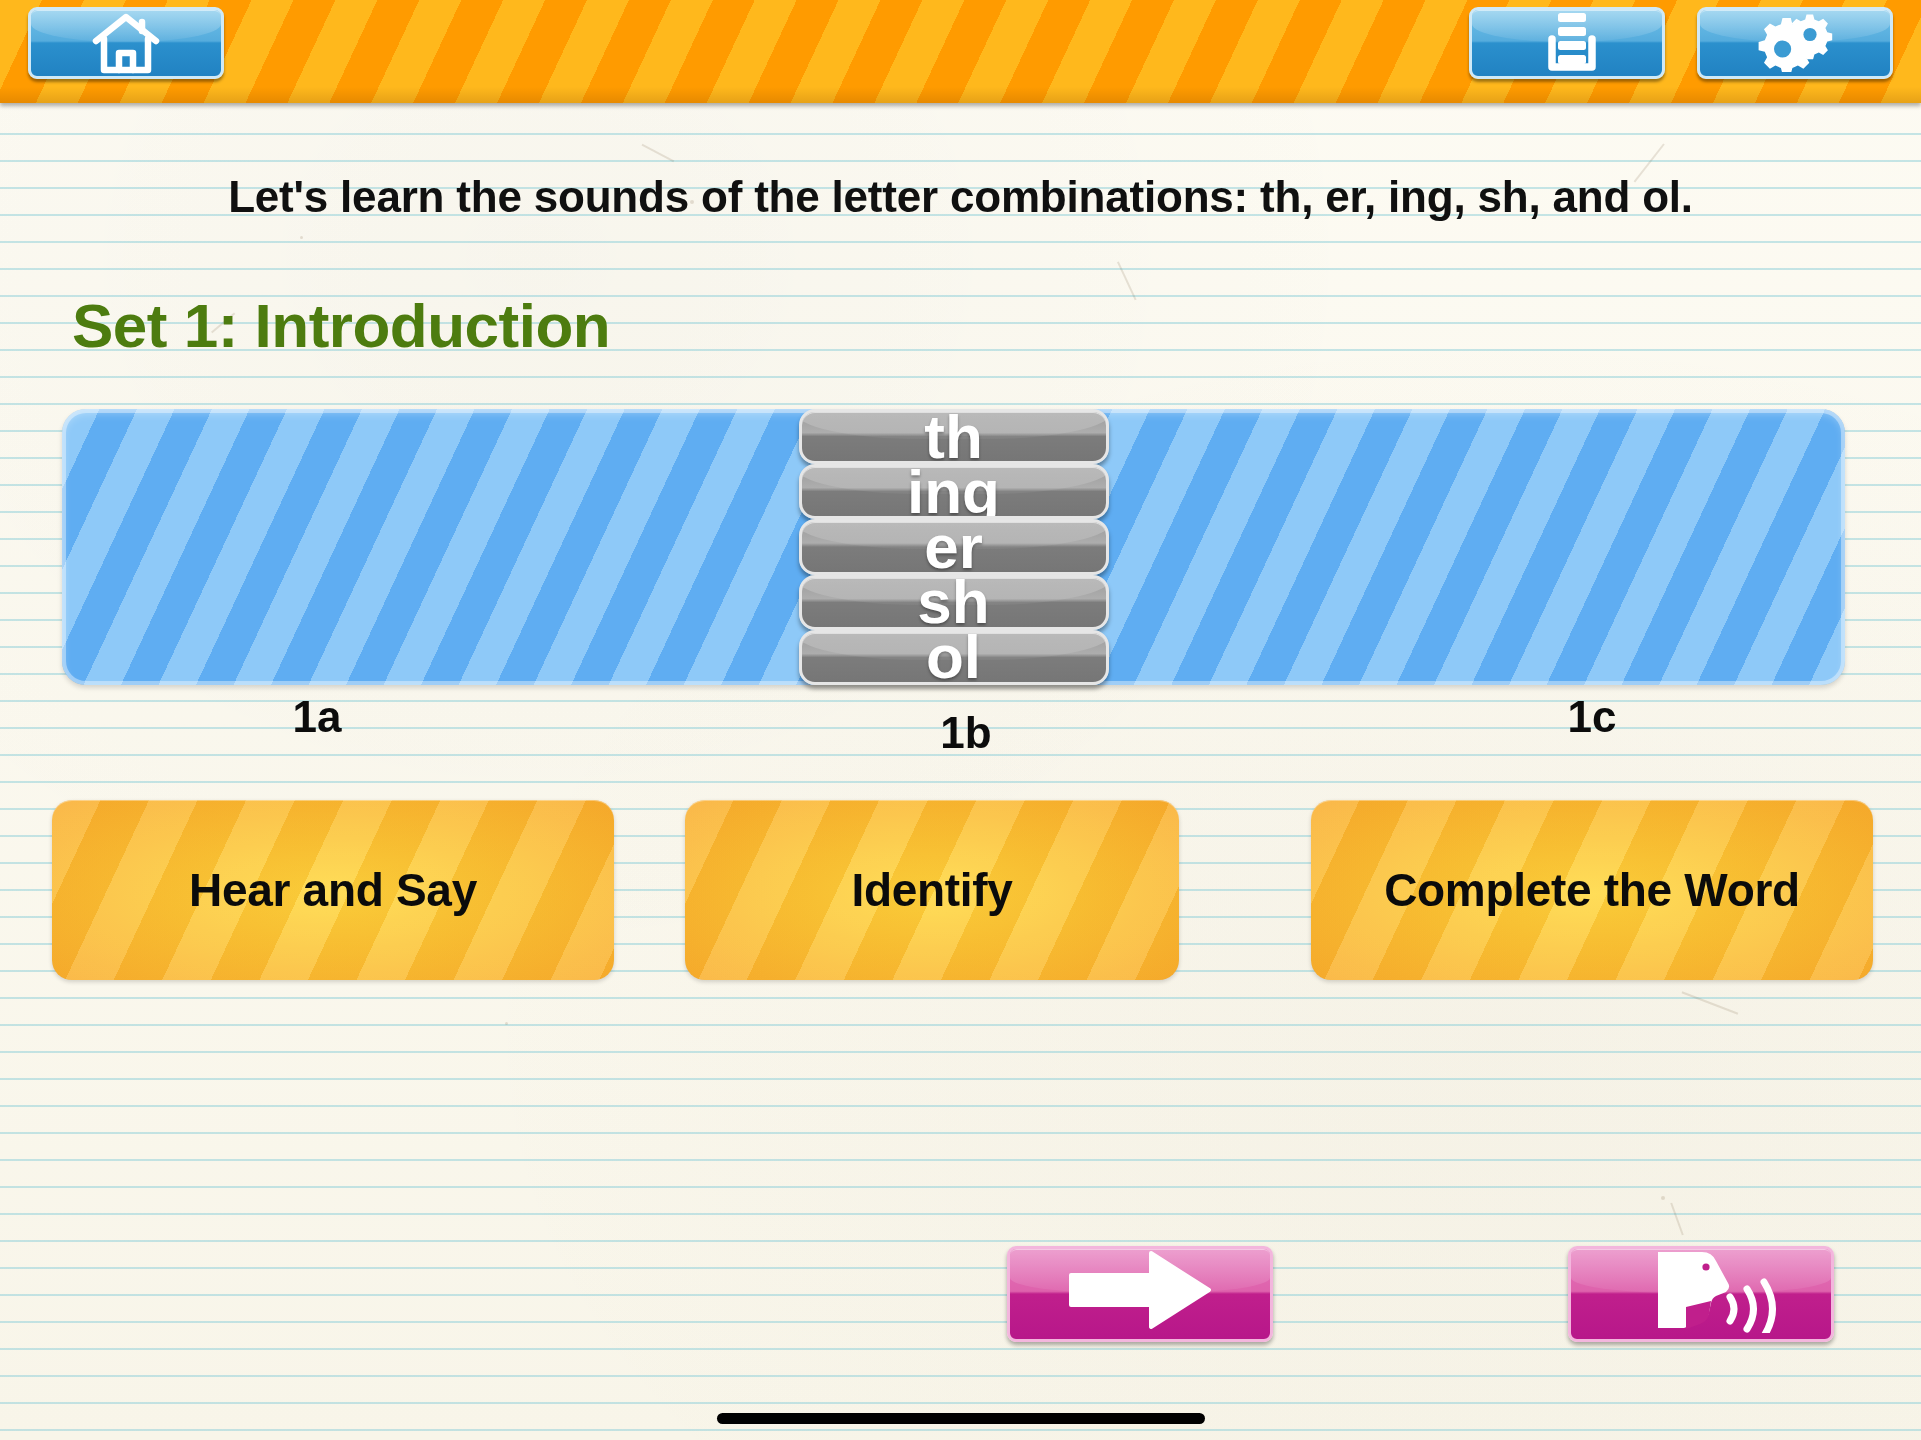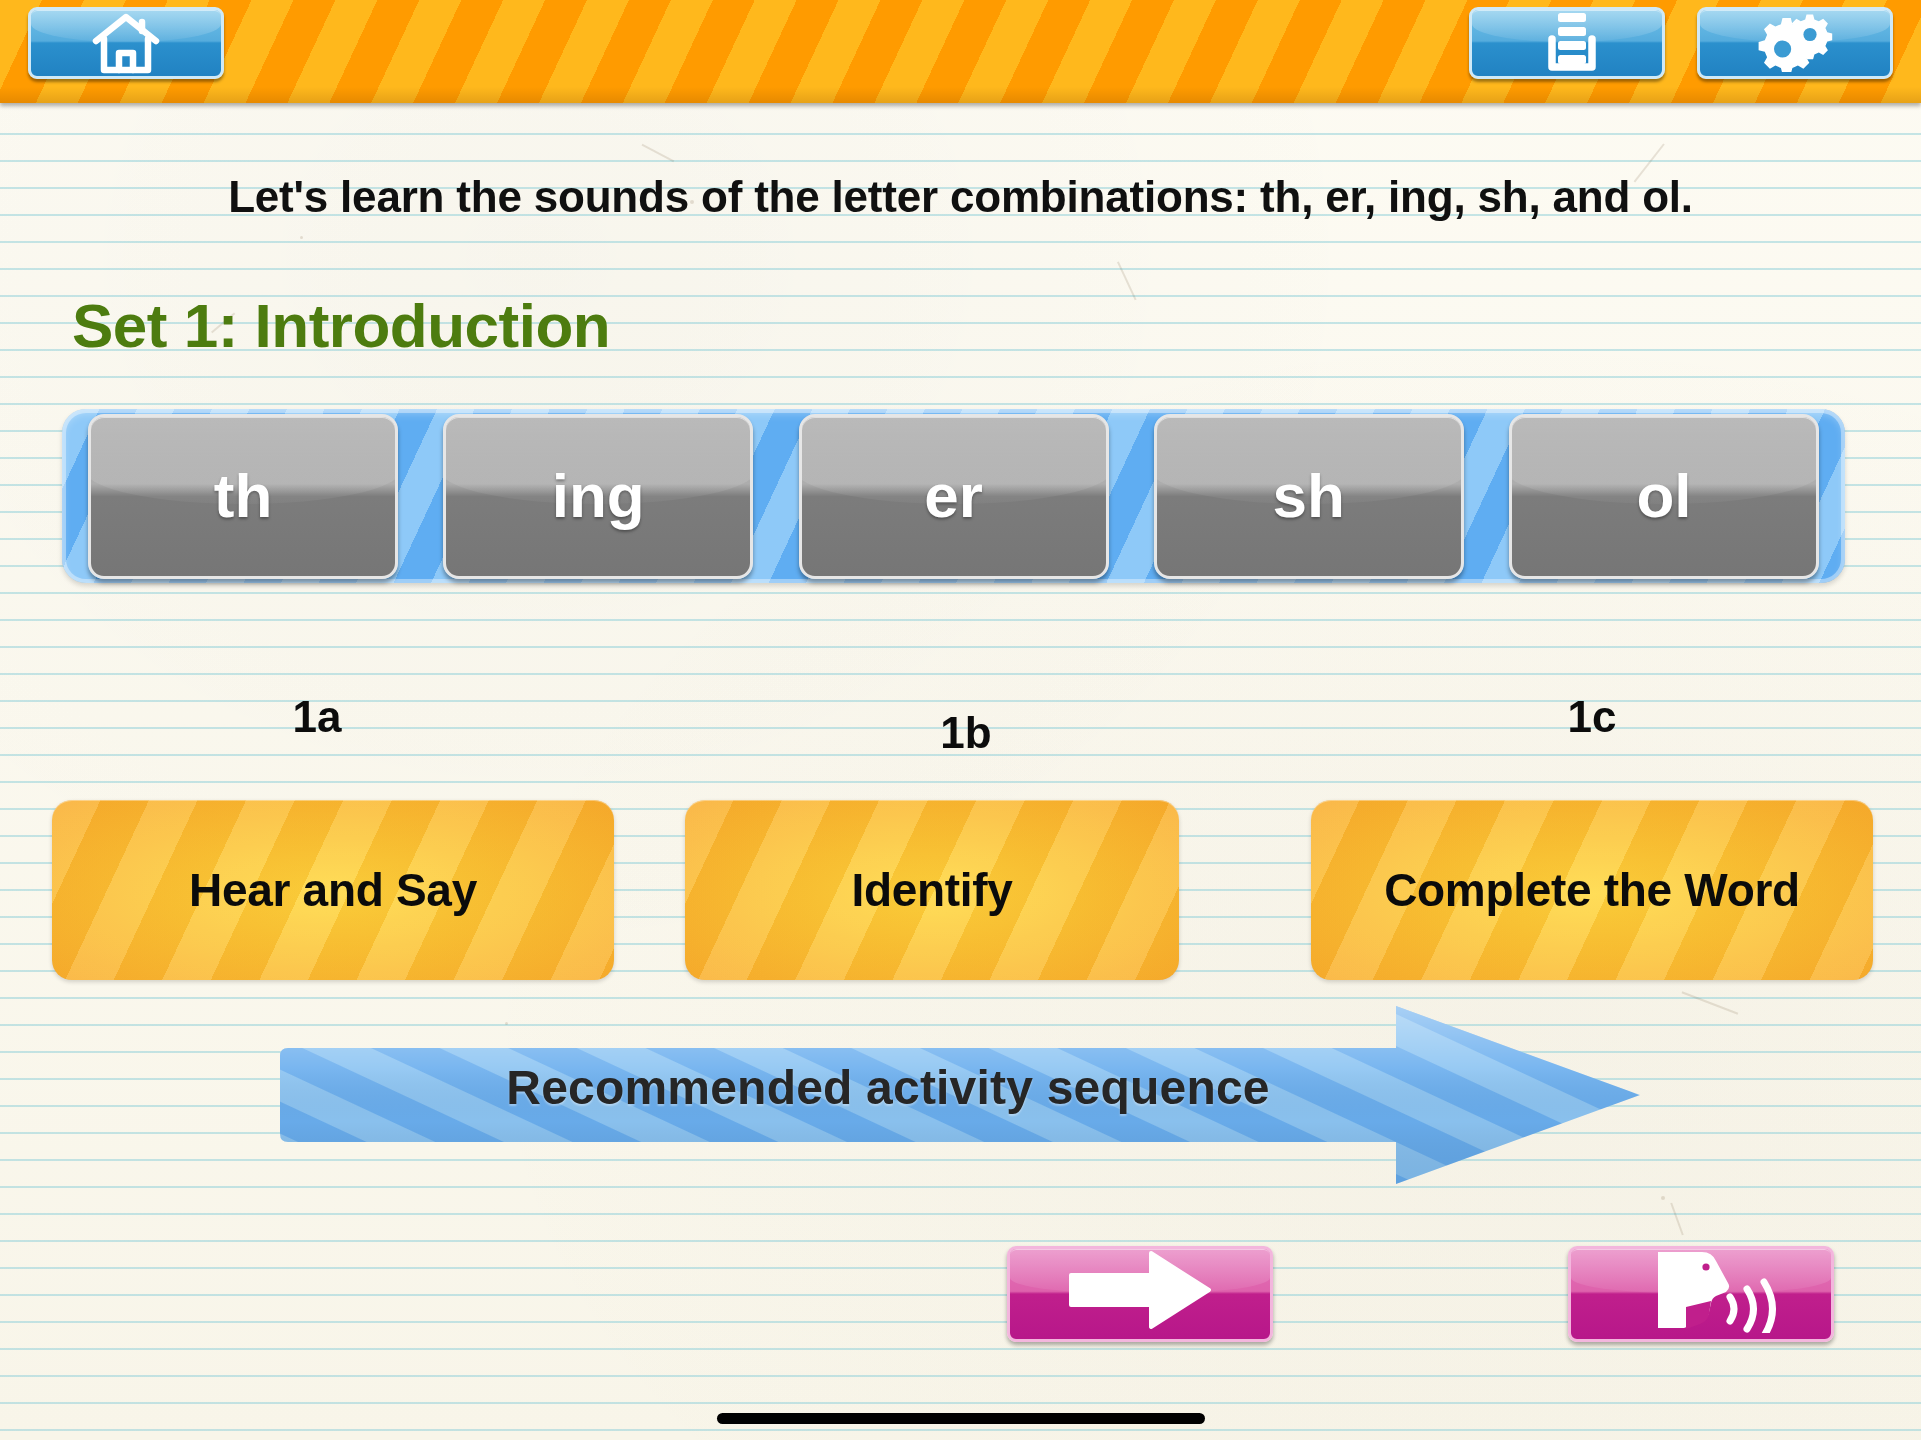--- a/index.html
+++ b/index.html
@@ -123,37 +123,38 @@
     font-weight: bold;
     color: #4d7c0f;
     letter-spacing: -0.5px;
   }
 
   
   .combo-panel {
     position: absolute;
     left: 62px; top: 409px;
     width: 1783px;
-    height: 174px;
+    height: 276px;
     border-radius: 24px;
     background-color: #79bdf5;
     background-image: repeating-linear-gradient(
       115deg,
       #8ec9f8 0px,
       #8ec9f8 34px,
       #5fadf2 34px,
       #5fadf2 68px
     );
     box-shadow: inset 0 0 0 4px rgba(255,255,255,0.38),
                 inset 0 4px 10px rgba(255,255,255,0.35),
                 0 3px 5px rgba(0,0,0,0.14);
     display: flex;
     align-items: center;
     justify-content: space-between;
     padding: 0 26px;
+    flex-direction: column;
   }
   .combo-btn {
     position: relative;
     width: 310px;
     height: 165px;
     border-radius: 16px;
     background: linear-gradient(to bottom, #9c9c9c 0%, #adadad 42%, #7c7c7c 50%, #767676 100%);
     border: 3px solid #e6e6e6;
     box-shadow: 0 4px 4px rgba(0,0,0,0.35),
                 inset 0 1px 0 rgba(255,255,255,0.55);
@@ -374,41 +375,20 @@
   <div class="activity-btn" style="left:52px; width:562px;">
     <span>Hear and Say</span>
   </div>
   <div class="activity-btn" style="left:685px; width:494px;">
     <span>Identify</span>
   </div>
   <div class="activity-btn" style="left:1311px; width:562px;">
     <span>Complete the Word</span>
   </div>
 
-  <div class="seq-wrap">
-    <svg class="seq-svg" width="1380" height="190" viewBox="0 0 1380 190" aria-hidden="true">
-      <defs>
-        <pattern id="seqStripes" width="58" height="58" patternUnits="userSpaceOnUse" patternTransform="rotate(-65)">
-          <rect width="58" height="58" fill="#8cc4f2"></rect>
-          <rect width="29" height="58" fill="#6aaeee"></rect>
-        </pattern>
-        <linearGradient id="seqShade" x1="0" y1="0" x2="0" y2="1">
-          <stop offset="0%" stop-color="#ffffff" stop-opacity="0.42"></stop>
-          <stop offset="35%" stop-color="#ffffff" stop-opacity="0.10"></stop>
-          <stop offset="65%" stop-color="#000000" stop-opacity="0.02"></stop>
-          <stop offset="100%" stop-color="#1f5f99" stop-opacity="0.16"></stop>
-        </linearGradient>
-      </defs>
-      <g>
-        <path d="M12 56 Q12 48 20 48 L1128 48 L1128 6 L1372 95 L1128 184 L1128 142 L20 142 Q12 142 12 134 Z" fill="url(#seqStripes)"></path>
-        <path d="M12 56 Q12 48 20 48 L1128 48 L1128 6 L1372 95 L1128 184 L1128 142 L20 142 Q12 142 12 134 Z" fill="url(#seqShade)"></path>
-      </g>
-    </svg>
-    <div class="seq-text">Recommended activity sequence</div>
-  </div>
 
   <div class="pink-btn" id="btn-next">
     <span>
       <svg width="150" height="82" viewBox="0 0 150 82" aria-hidden="true">
         <path d="M6 26 L86 26 L86 4 L144 41 L86 78 L86 56 L6 56 Z" fill="#ffffff" stroke="#ffffff" stroke-width="4" stroke-linejoin="round"></path>
       </svg>
     </span>
   </div>
 
   <div class="pink-btn" id="btn-speaker">

